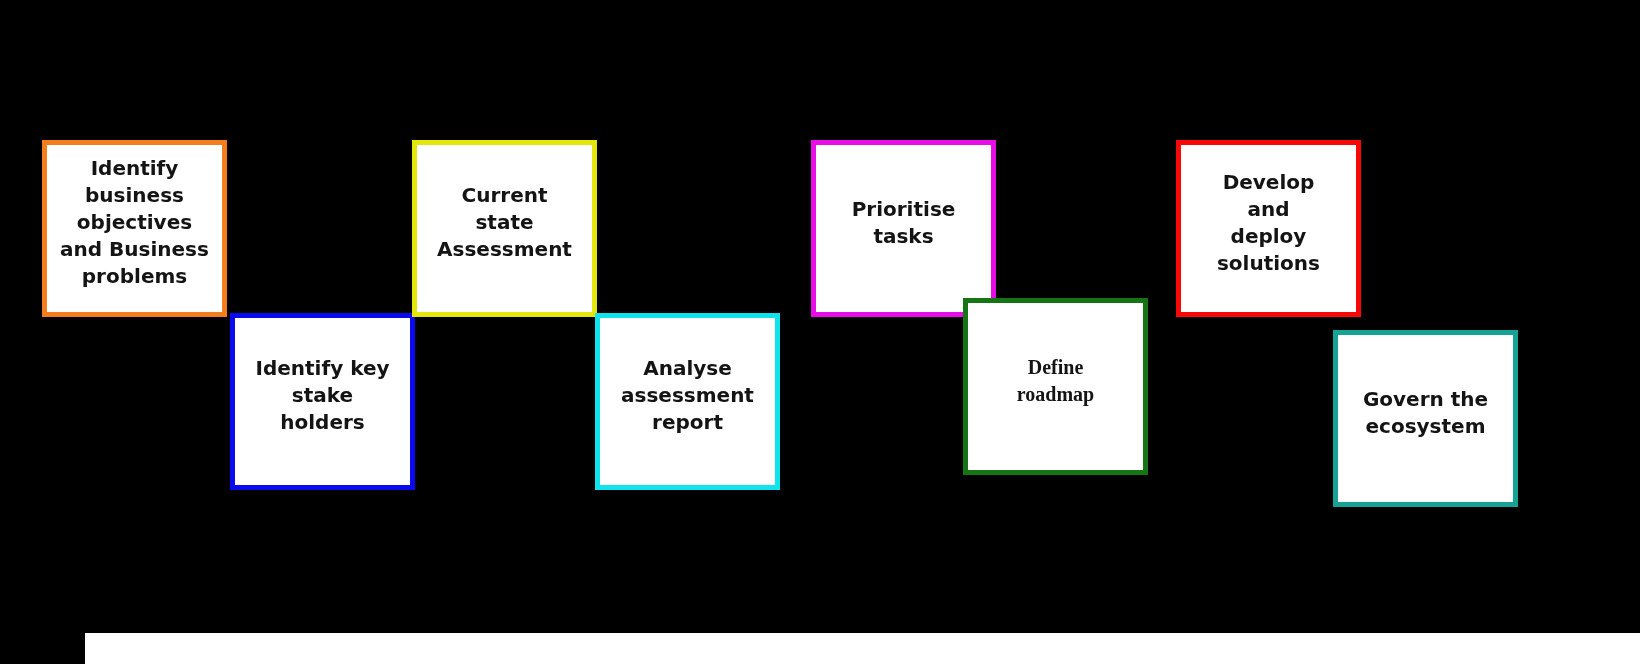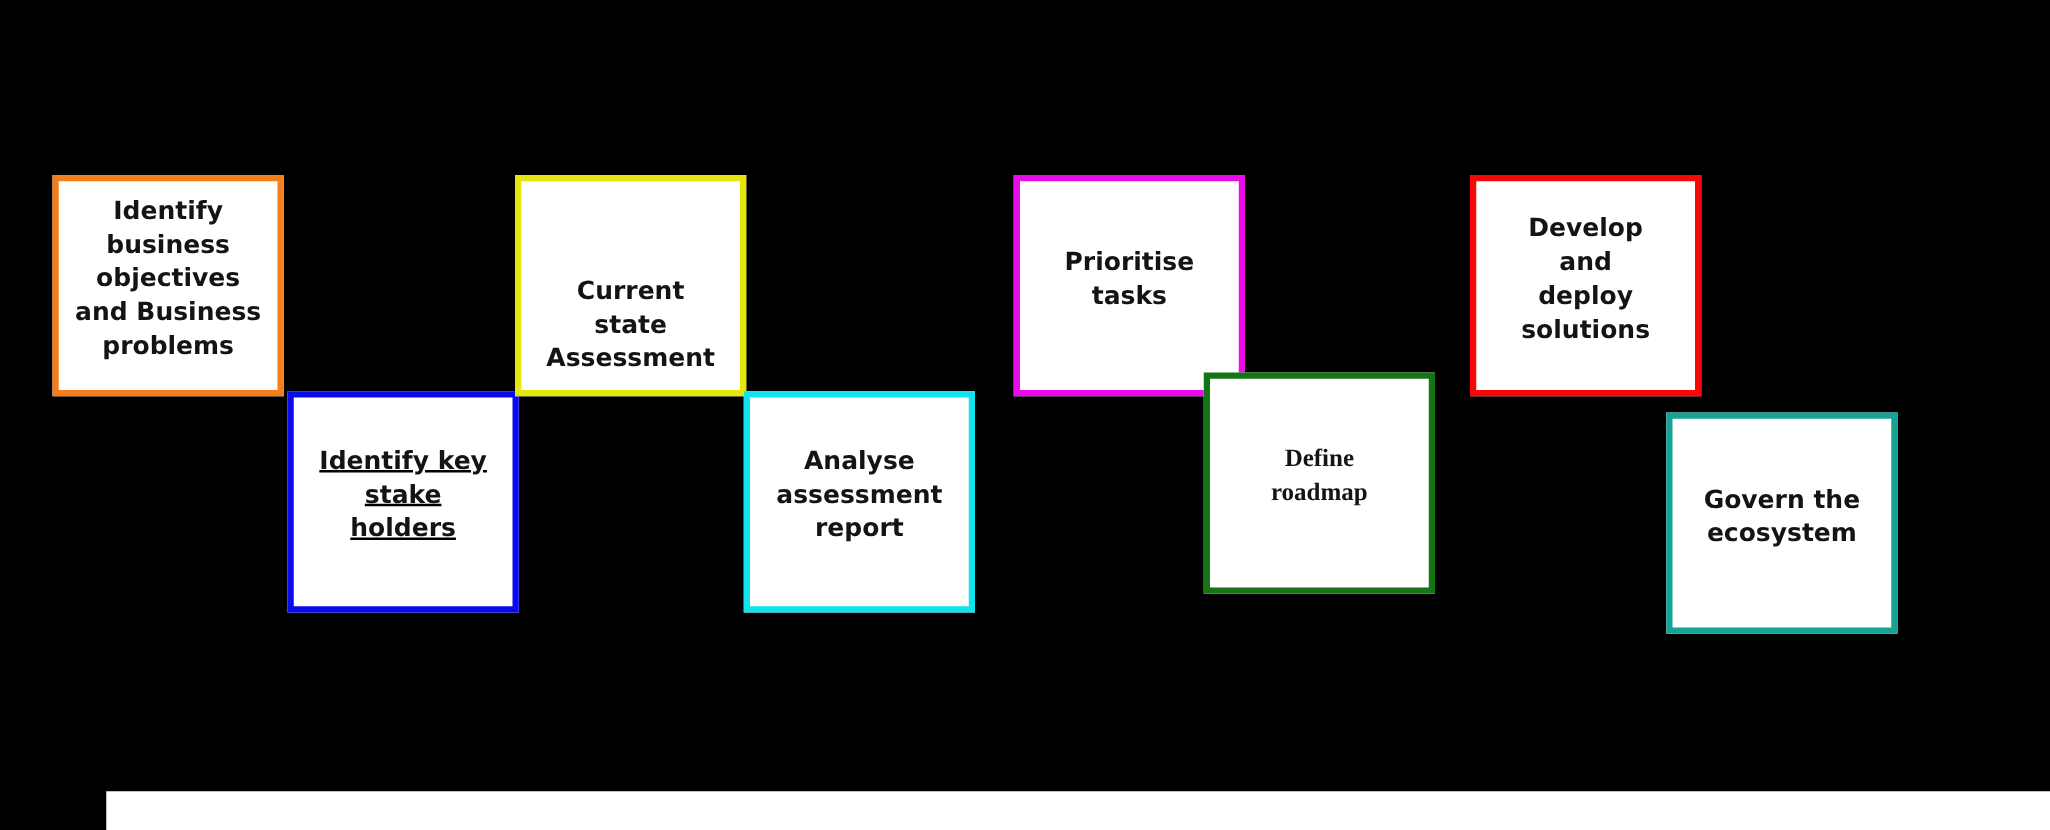--- a/index.html
+++ b/index.html
@@ -32,22 +32,22 @@
   .step-label {
     white-space: pre-line;
     font-weight: bold;
     font-size: 20px;
     line-height: 1.35;
     color: #141414;
     padding-bottom: 12px; 
   }
   
   .pos-1 { left: 42px;   top: 140px; }
-  .pos-2 { left: 230px;  top: 313px; text-decoration: underline; }
-  .pos-3 { left: 412px;  top: 140px; align-items: flex-end; }
+  .pos-2 { left: 230px;  top: 313px; }
+  .pos-3 { left: 412px;  top: 140px; }
   .pos-4 { left: 595px;  top: 313px; }
   .pos-5 { left: 811px;  top: 140px; }
   .pos-6 { left: 963px;  top: 298px; font-family: Liberation Serif, serif; }
   .pos-7 { left: 1176px; top: 140px; justify-content: center; }
   .pos-8 { left: 1333px; top: 313px; }
 
   .bottom-strip {
     position: absolute;
     left: 85px;
     top: 633px;

